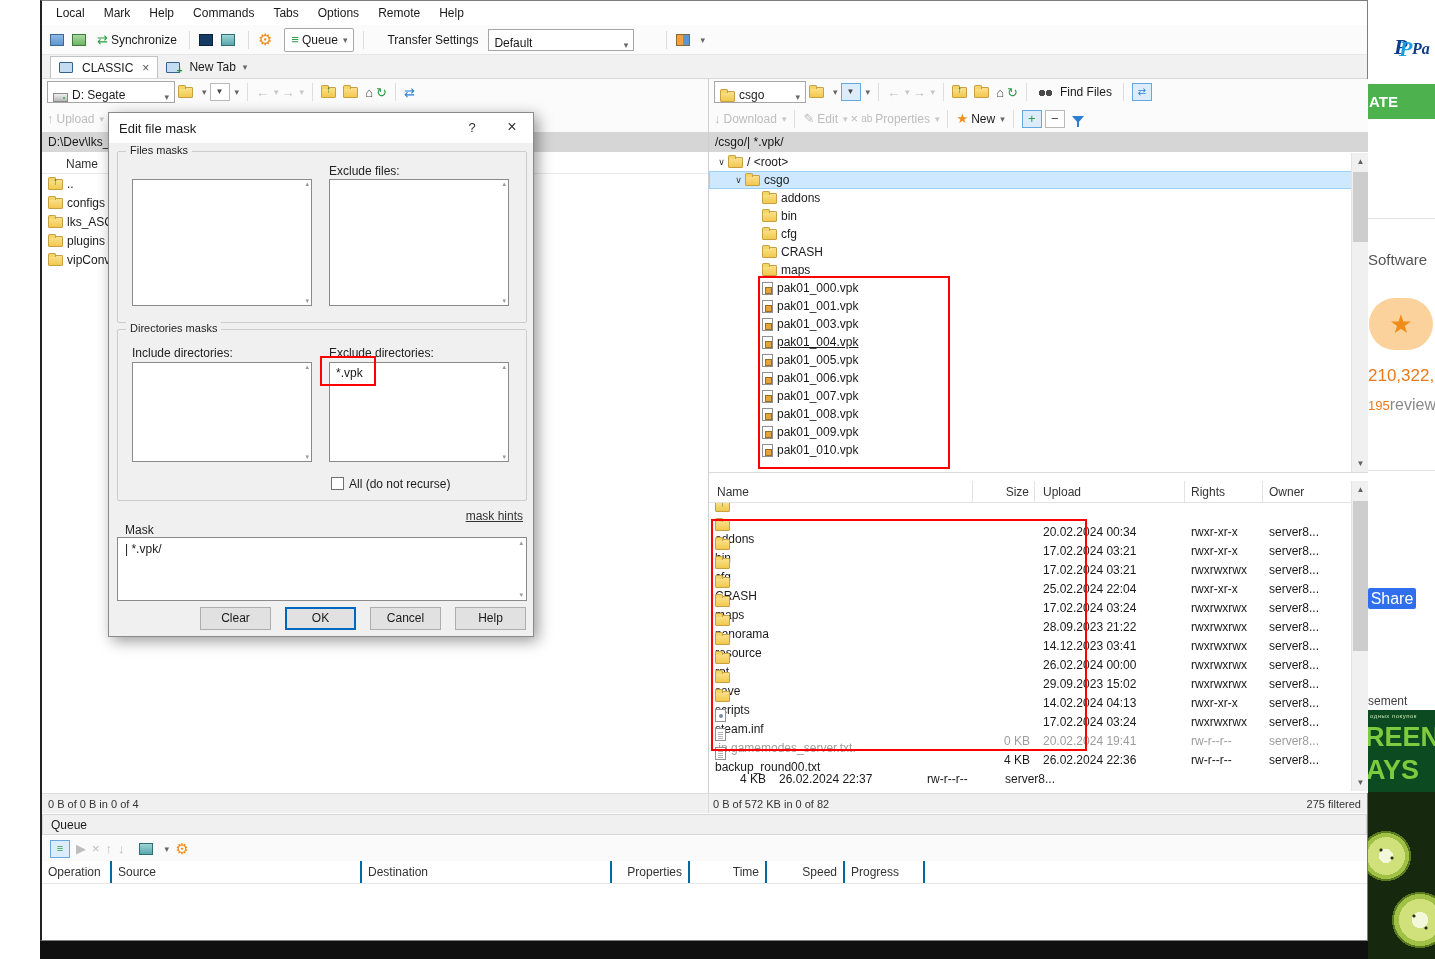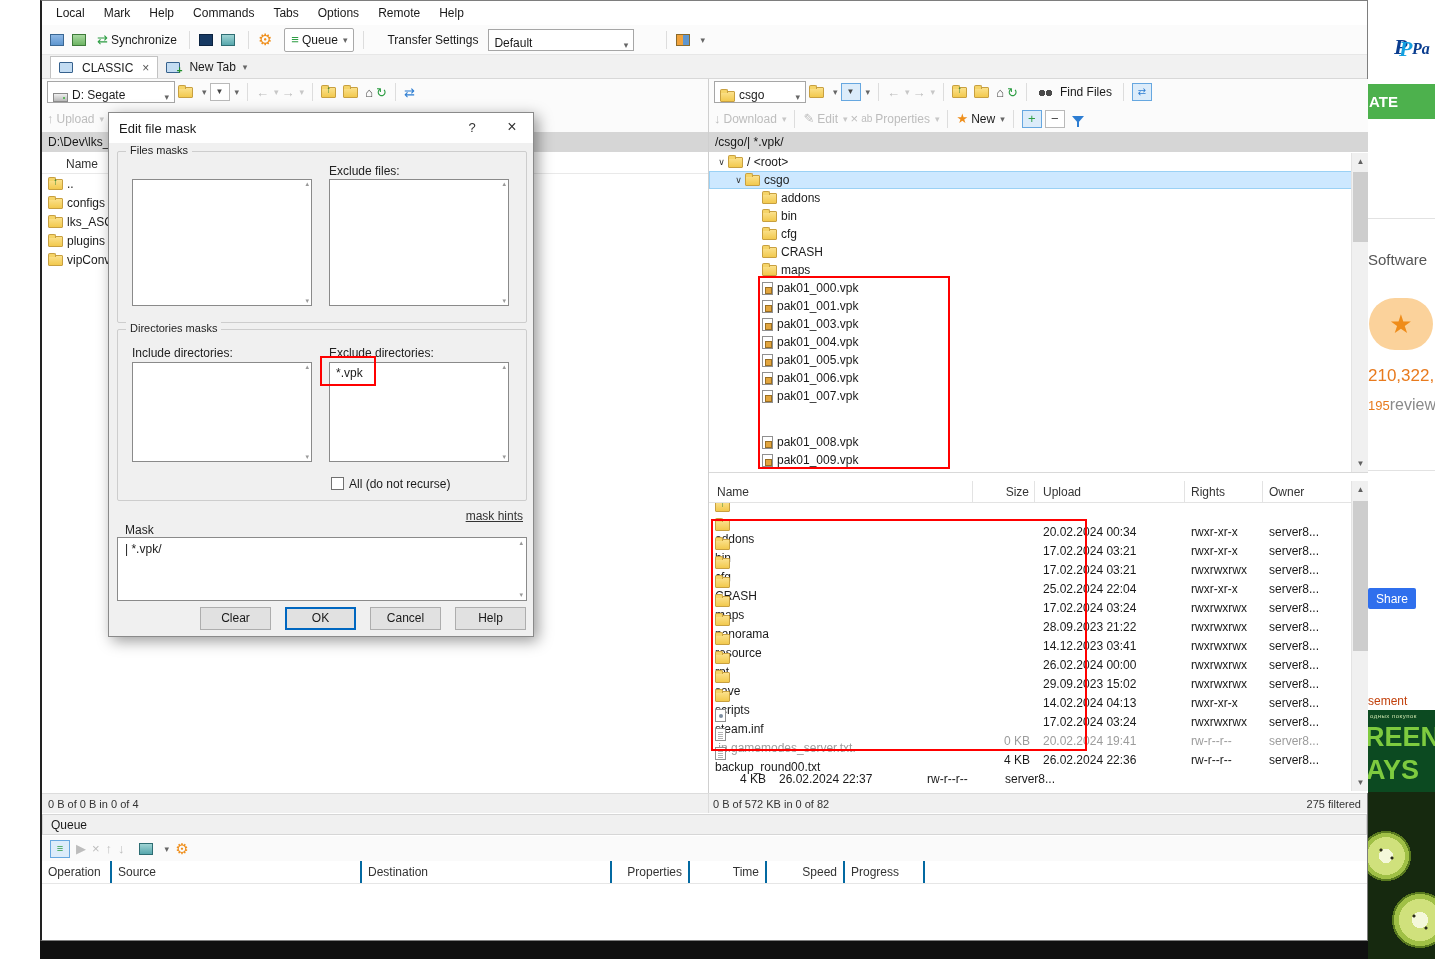--- a/index.html
+++ b/index.html
@@ -156,22 +156,22 @@
     font-weight:bold;font-size:15px;display:flex;align-items:center;padding-left:1px}
   .sdiv{position:absolute;left:0;width:67px;height:1px;background:#e2e2e2}
   .software{position:absolute;left:0;top:251px;font-size:15px;color:#555}
   .badge{position:absolute;left:1px;top:298px;width:64px;height:52px;border-radius:26px;background:#fbd29b;
     display:flex;align-items:center;justify-content:center}
   .badge .st{color:#ef8c1a;font-size:26px}
   .statnum{position:absolute;left:0;top:366px;font-size:17px;color:#e87a1d}
   .reviews{position:absolute;left:0;top:396px;font-size:13px;color:#e87a1d}
   .reviews .rl{color:#8a8a8a;font-size:16px;}
   .share{position:absolute;left:0;top:588px;width:48px;height:21px;background:#2f6fed;color:#fff;
-    font-size:12px;display:flex;align-items:center;justify-content:center;border-radius:2px}
-  .sement{position:absolute;left:0;top:694px;font-size:12px;color:#c2410c}
+    font-size:16px;display:flex;align-items:center;justify-content:center;border-radius:2px}
+  .sement{position:absolute;left:0;top:694px;font-size:12px;color:#404040}
   .banner{position:absolute;left:0;top:710px;width:67px;height:82px;background:#0c4a21;color:#7ecb3f;overflow:hidden}
   .banner .bs{position:absolute;top:3px;left:2px;font-size:6px;color:#cfe7b0;letter-spacing:.5px}
   .banner .b1{position:absolute;top:12px;left:-3px;font-weight:bold;font-size:27px}
   .banner .b2{position:absolute;top:45px;left:-2px;font-weight:bold;font-size:27px}
   .kiwi{position:absolute;left:0;top:792px;width:67px;height:167px;background:
     radial-gradient(circle at 13px 58px,#2a2a1a 0 1px,transparent 2px),
     radial-gradient(circle at 24px 66px,#2a2a1a 0 1px,transparent 2px),
     radial-gradient(circle at 46px 124px,#2a2a1a 0 1px,transparent 2px),
     radial-gradient(circle at 58px 136px,#2a2a1a 0 1px,transparent 2px),
     radial-gradient(circle at 18px 64px,#f4f8da 0 7px,#d0e17c 7px 19px,#a0c046 19px 23px,#597a1f 23px 25px,transparent 25px),
@@ -424,41 +424,41 @@
           <div class="trow" style="padding-left: 40px;">
             <span class="expander" style="visibility: hidden;">∨</span>
             <i class="ic ic-slot ic-vpk"></i>
             <span>pak01_001.vpk</span>
           </div>
           <div class="trow" style="padding-left: 40px;">
             <span class="expander" style="visibility: hidden;">∨</span>
             <i class="ic ic-slot ic-vpk"></i>
             <span>pak01_003.vpk</span>
           </div>
-          <div class="trow" style="padding-left: 40px;">
+          <div class="trow" style="padding-left: 40px; text-decoration: underline;">
             <span class="expander" style="visibility: hidden;">∨</span>
             <i class="ic ic-slot ic-vpk"></i>
             <span>pak01_004.vpk</span>
           </div>
           <div class="trow" style="padding-left: 40px;">
             <span class="expander" style="visibility: hidden;">∨</span>
             <i class="ic ic-slot ic-vpk"></i>
             <span>pak01_005.vpk</span>
           </div>
           <div class="trow" style="padding-left: 40px;">
             <span class="expander" style="visibility: hidden;">∨</span>
             <i class="ic ic-slot ic-vpk"></i>
             <span>pak01_006.vpk</span>
           </div>
           <div class="trow" style="padding-left: 40px;">
             <span class="expander" style="visibility: hidden;">∨</span>
             <i class="ic ic-slot ic-vpk"></i>
             <span>pak01_007.vpk</span>
           </div>
-          <div class="trow" style="padding-left: 40px; margin-top: 28px;">
+          <div class="trow" style="padding-left: 40px;">
             <span class="expander" style="visibility: hidden;">∨</span>
             <i class="ic ic-slot ic-vpk"></i>
             <span>pak01_008.vpk</span>
           </div>
           <div class="trow" style="padding-left: 40px;">
             <span class="expander" style="visibility: hidden;">∨</span>
             <i class="ic ic-slot ic-vpk"></i>
             <span>pak01_009.vpk</span>
           </div>
           <div class="trow" style="padding-left: 40px;">

